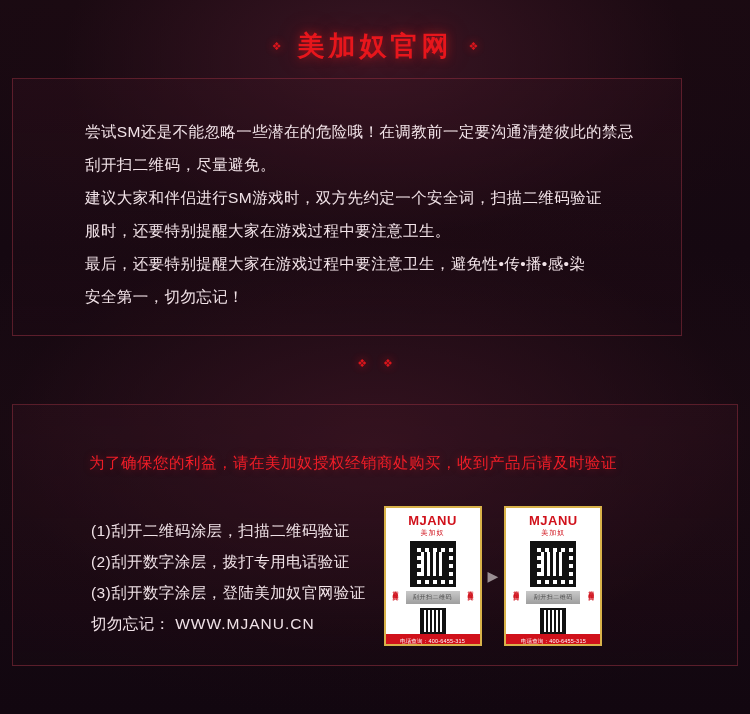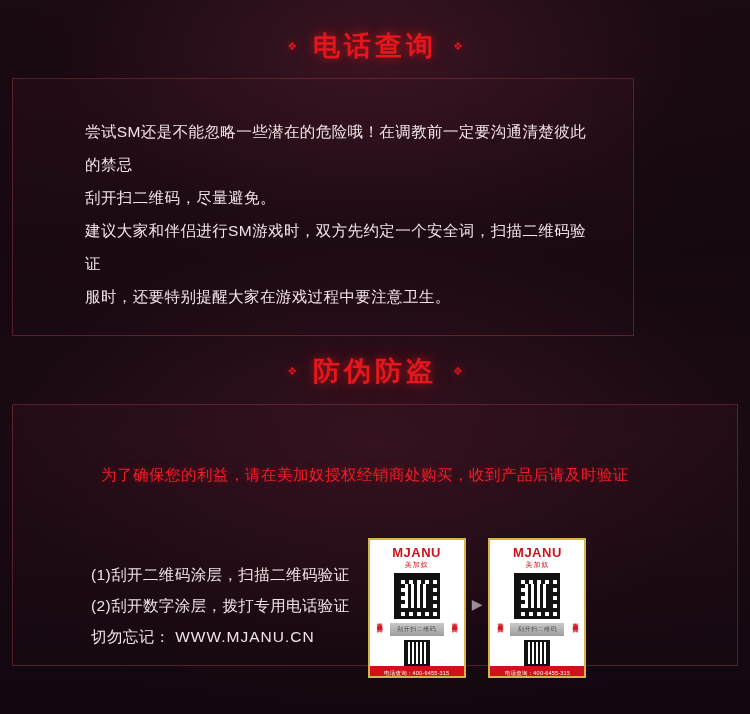--- a/index.html
+++ b/index.html
@@ -51,35 +51,35 @@
   }
 
   
   .panel {
     position: absolute;
     border: 1px solid rgba(190,60,80,0.38);
     box-sizing: border-box;
     background: linear-gradient(180deg, rgba(55,18,32,0.30) 0%, rgba(32,11,20,0.18) 100%);
   }
   #notice-head { position: absolute; left: 0; top: 28px; width: 750px; }
-  #notice-panel { left: 12px; top: 78px; width: 622px; height: 258px; }
+  #notice-panel { left: 12px; top: 78px; width: 670px; height: 258px; }
   #anti-head { position: absolute; left: 0; top: 353px; width: 750px; }
   #anti-panel { left: 12px; top: 404px; width: 726px; height: 262px; }
 
   .notice-body {
     padding: 36px 40px 0 72px;
     color: #f2e3e8;
     font-size: 15.5px;
     line-height: 33px;
     letter-spacing: 0.4px;
   }
   .notice-body p { margin: 0; }
 
   .anti-lead {
-    margin: 16px;
+    margin: 4px;
     padding: 44px 0 0 72px;
     color: #ee1d27;
     font-size: 15.5px;
     letter-spacing: 0.5px;
     text-shadow: 0 0 8px rgba(238,29,39,0.35);
   }
 
   .anti-content {
     display: flex;
     align-items: center;
@@ -202,59 +202,61 @@
   }
   .lbl-footer {
     background: #d0111b;
     color: #fff;
     font-size: 5.5px;
     line-height: 9px;
     text-align: center;
     padding: 3px 2px;
     letter-spacing: 0.2px;
   }
-  .card-gold { border: 2px solid #d8b24a; margin-top: 8px; }
+  .card-gold { border: 2px solid #d8b24a; }
 </style>
 </head>
 <body>
 
 <div class="page">
 
   <div class="section-head" id="notice-head">
     <span class="head-inner">
       <span class="diamond">❖</span>
-      <span class="head-title">电话查询</span>
+      <span class="head-title">美加奴官网</span>
       <span class="diamond">❖</span>
     </span>
   </div>
 
   <div class="panel" id="notice-panel">
     <div class="notice-body">
       <p>尝试SM还是不能忽略一些潜在的危险哦！在调教前一定要沟通清楚彼此的禁忌</p>
       <p>刮开扫二维码，尽量避免。</p>
       <p>建议大家和伴侣进行SM游戏时，双方先约定一个安全词，扫描二维码验证</p>
       <p>服时，还要特别提醒大家在游戏过程中要注意卫生。</p>
+      <p>最后，还要特别提醒大家在游戏过程中要注意卫生，避免性•传•播•感•染</p>
+      <p>安全第一，切勿忘记！</p>
     </div>
   </div>
 
   <div class="section-head" id="anti-head">
     <span class="head-inner">
       <span class="diamond">❖</span>
-      <span class="head-title">防伪防盗</span>
       <span class="diamond">❖</span>
     </span>
   </div>
 
   <div class="panel" id="anti-panel">
     <p class="anti-lead">为了确保您的利益，请在美加奴授权经销商处购买，收到产品后请及时验证</p>
 
     <div class="anti-content">
       <div class="steps">
         <div>(1)刮开二维码涂层，扫描二维码验证</div>
         <div>(2)刮开数字涂层，拨打专用电话验证</div>
+        <div>(3)刮开数字涂层，登陆美加奴官网验证</div>
         <div>
           <span>切勿忘记：</span>
           <span class="site">WWW.MJANU.CN</span>
         </div>
       </div>
 
       <div class="labels">
 
         <div class="label-card card-gold">
           <div class="lbl-top">

